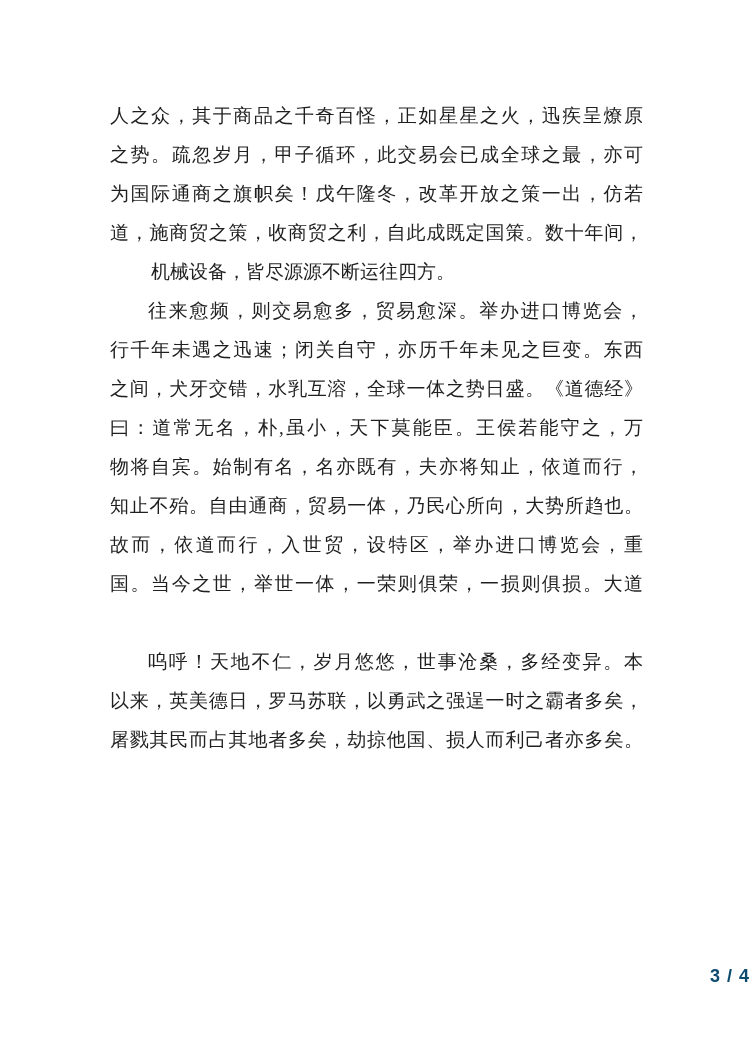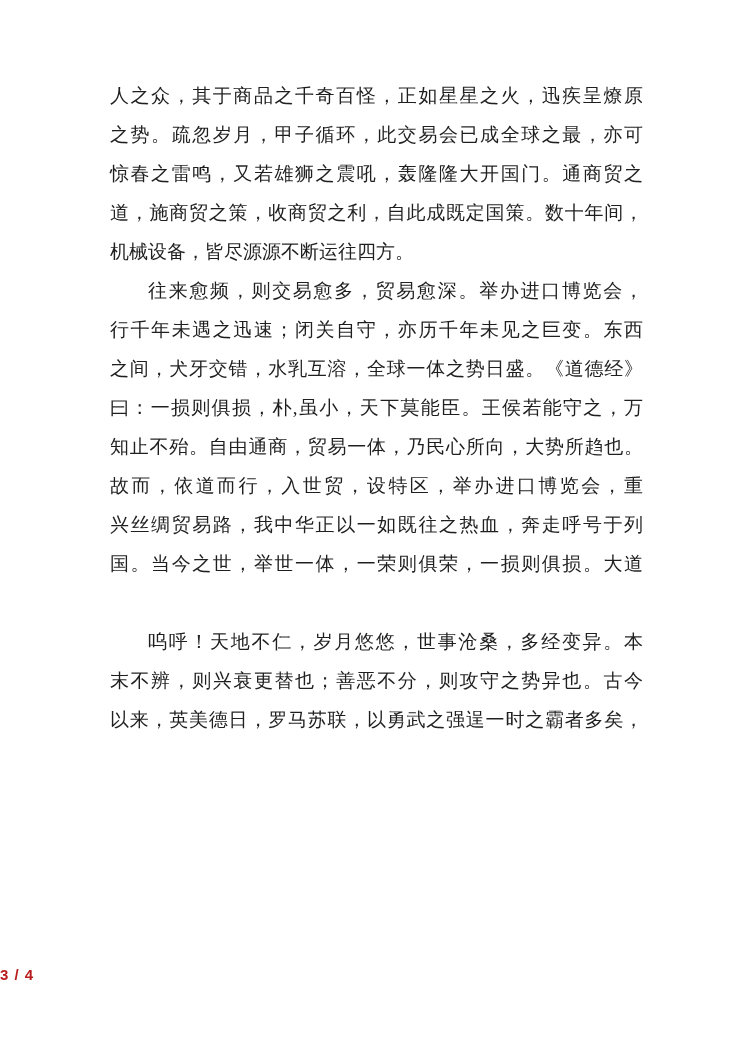--- a/index.html
+++ b/index.html
@@ -12,73 +12,74 @@
     width: 750px;
     height: 1060px;
     background: #ffffff;
     overflow: hidden;
     font-family: "Liberation Serif", "DejaVu Serif", serif;
     color: #1f1f1f;
   }
   .text-block {
     position: absolute;
     left: 110px;
-    top: 76px;
+    top: 96px;
     width: 533px;
     font-size: 19px;
     line-height: 39px;
   }
   .para { margin: 0; }
   .para.space-before { margin-top: 39px; }
   .line {
     height: 39px;
     text-align: justify;
     text-align-last: justify;
     white-space: normal;
   }
   .line.no-stretch {
     text-align: center;
     text-align-last: left;
+    margin-left: 41px;
   }
   .line.indent { text-indent: 2em; }
   .page-footer {
     position: absolute;
     left: 0;
     top: 966px;
     width: 100%;
-    text-align: left;
+    text-align: right;
     font-family: "Liberation Sans", "DejaVu Sans", sans-serif;
-    font-size: 15px;
+    font-size: 18px;
     font-weight: bold;
-    color: #b91c1c;
+    color: #0c4a6e;
     letter-spacing: 1px;
   }
 </style>
 </head>
 <body>
 
 <div class="doc-page">
   <div class="text-block" id="textBlock">
       <div class="para">
         <div class="line">人之众，其于商品之千奇百怪，正如星星之火，迅疾呈燎原</div>
         <div class="line">之势。疏忽岁月，甲子循环，此交易会已成全球之最，亦可</div>
-        <div class="line">惊春之雷鸣，又若雄狮之震吼，轰隆隆大开国门。通商贸之</div>
+        <div class="line">为国际通商之旗帜矣！戊午隆冬，改革开放之策一出，仿若</div>
         <div class="line">道，施商贸之策，收商贸之利，自此成既定国策。数十年间，</div>
         <div class="line no-stretch">机械设备，皆尽源源不断运往四方。</div>
       </div>
       <div class="para">
         <div class="line indent">往来愈频，则交易愈多，贸易愈深。举办进口博览会，</div>
         <div class="line">行千年未遇之迅速；闭关自守，亦历千年未见之巨变。东西</div>
         <div class="line">之间，犬牙交错，水乳互溶，全球一体之势日盛。《道德经》</div>
-        <div class="line">曰：一损则俱损，朴,虽小，天下莫能臣。王侯若能守之，万</div>
+        <div class="line">曰：道常无名，朴,虽小，天下莫能臣。王侯若能守之，万</div>
+        <div class="line">物将自宾。始制有名，名亦既有，夫亦将知止，依道而行，</div>
         <div class="line">知止不殆。自由通商，贸易一体，乃民心所向，大势所趋也。</div>
         <div class="line">故而，依道而行，入世贸，设特区，举办进口博览会，重</div>
-        <div class="line">兴丝绸贸易路，我中华正以一如既往之热血，奔走呼号于列</div>
         <div class="line">国。当今之世，举世一体，一荣则俱荣，一损则俱损。大道</div>
       </div>
       <div class="para space-before">
         <div class="line indent">呜呼！天地不仁，岁月悠悠，世事沧桑，多经变异。本</div>
-        <div class="line">末不辨，则兴衰更替也；善恶不分，则攻守之势异也。古今</div>
         <div class="line">以来，英美德日，罗马苏联，以勇武之强逞一时之霸者多矣，</div>
+        <div class="line">屠戮其民而占其地者多矣，劫掠他国、损人而利己者亦多矣。</div>
       </div>
     </div>
   <div class="page-footer">3 / 4</div>
 </div>
 
 </body></html>

